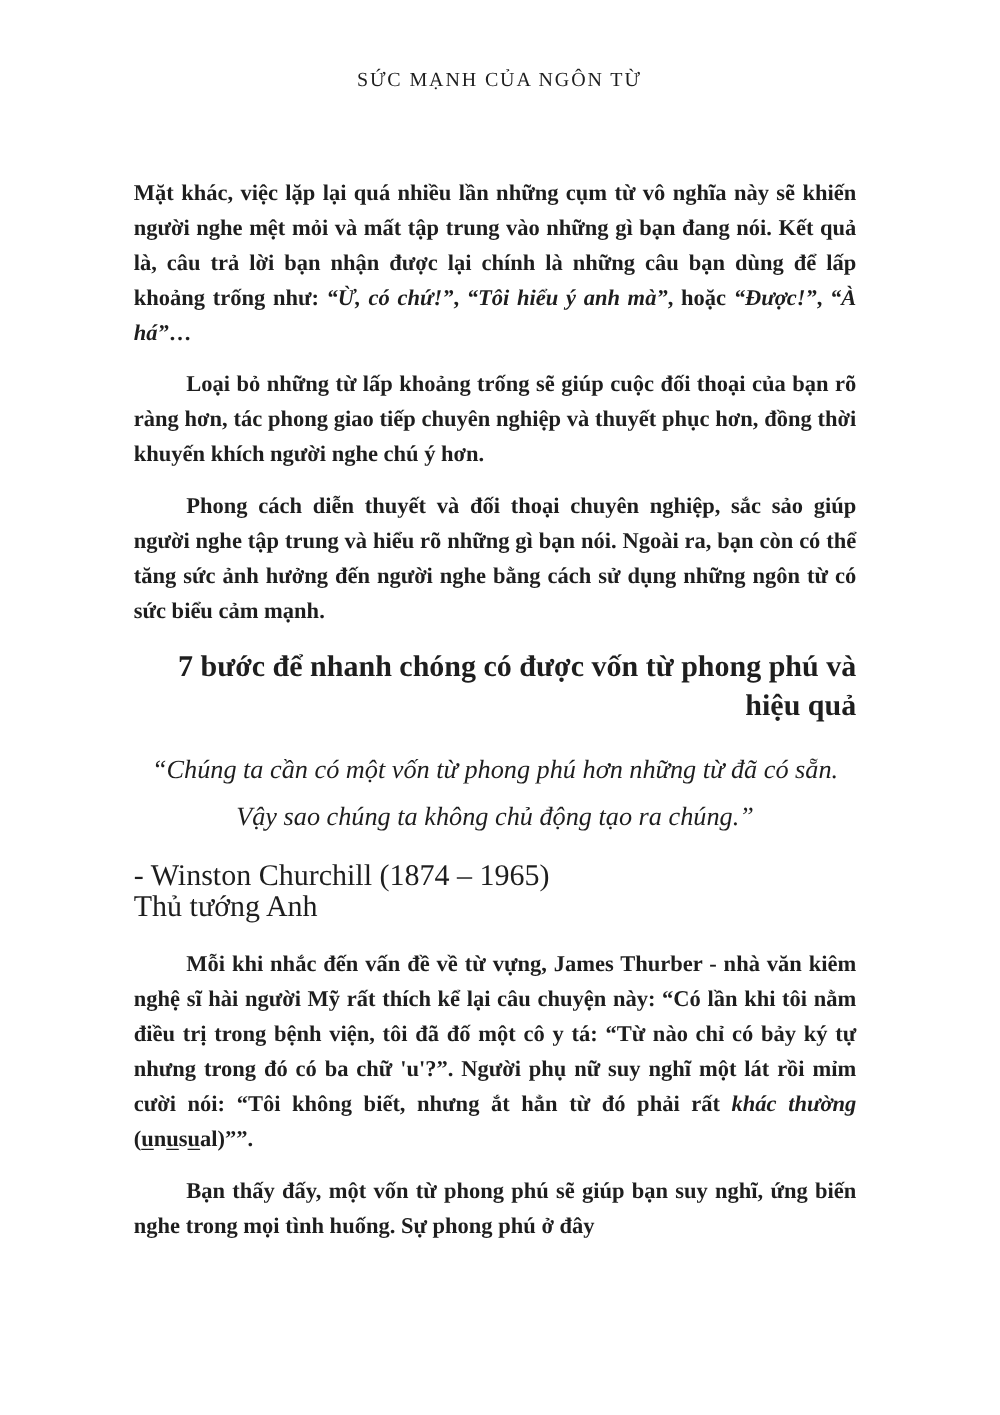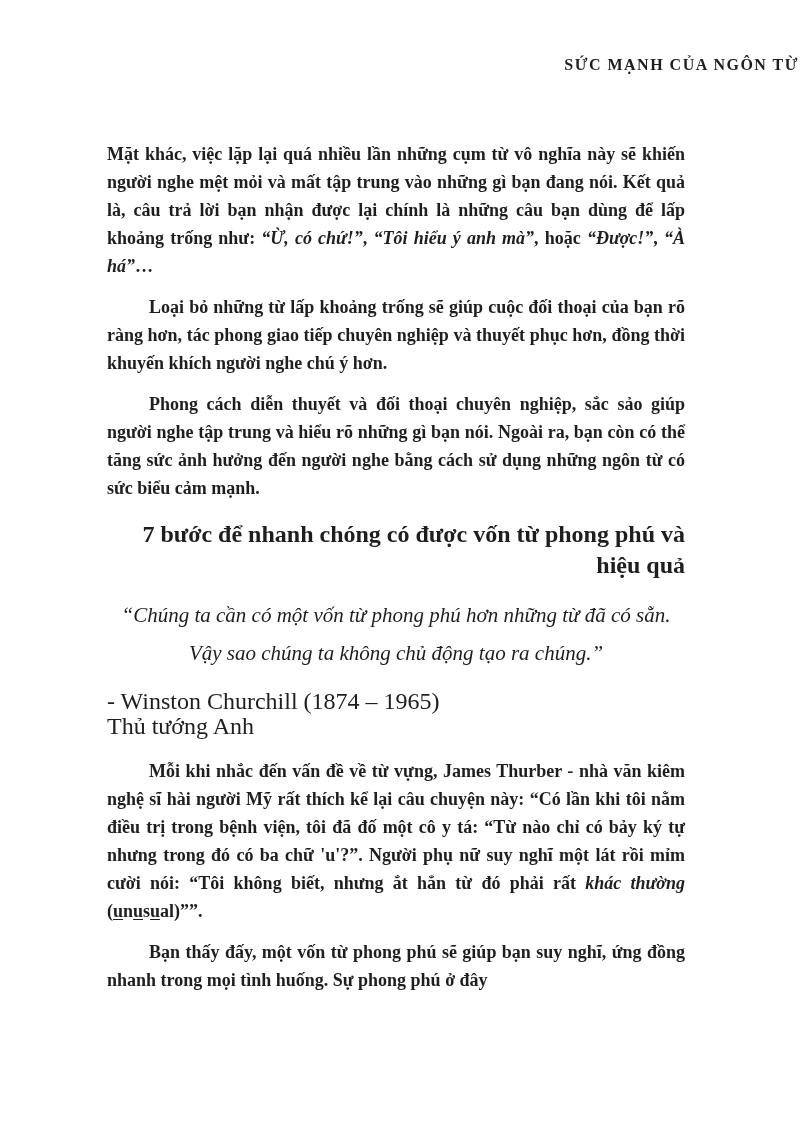--- a/index.html
+++ b/index.html
@@ -14,26 +14,25 @@
     background: var(--bg, #ffffff);
     color: var(--fg, #1e1e1e);
     font-family: "Liberation Serif", serif;
     overflow: hidden;
   }
   .running-head {
     position: absolute;
     top: 56px;
     left: 0;
     right: 1px;
-    text-align: right;
+    text-align: center;
     font-size: 16px;
     letter-spacing: 1.5px;
     color: var(--fg, #1e1e1e);
     white-space: nowrap;
-    font-weight: bold;
   }
   .text-block {
     position: absolute;
     left: 107px;
     top: 140px;
     width: 578px;
   }
   .body-par {
     margin: 0 0 13px 0;
     font-size: 18px;
@@ -98,18 +97,18 @@
 
     <div class="quote">“Chúng ta cần có một vốn từ phong phú hơn những từ đã có sẵn. Vậy sao chúng ta không chủ động tạo ra chúng.”</div>
 
     <div class="attribution">
       <div>- Winston Churchill (1874 – 1965)</div>
       <div>Thủ tướng Anh</div>
     </div>
 
     <p class="body-par"><span>Mỗi khi nhắc đến vấn đề về từ vựng, James Thurber - nhà văn kiêm nghệ sĩ hài người Mỹ rất thích kể lại câu chuyện này: “Có lần khi tôi nằm điều trị trong bệnh viện, tôi đã đố một cô y tá: “Từ nào chỉ có bảy ký tự nhưng trong đó có ba chữ 'u'?”. Người phụ nữ suy nghĩ một lát rồi mỉm cười nói: “Tôi không biết, nhưng ắt hẳn từ đó phải rất </span><span class="run-i">khác thường</span><span> (</span><span class="run-u">u</span><span>n</span><span class="run-u">u</span><span>s</span><span class="run-u">u</span><span>al)””.</span></p>
 
-    <p class="body-par"><span>Bạn thấy đấy, một vốn từ phong phú sẽ giúp bạn suy nghĩ, ứng đồng nhanh trong mọi tình huống. Sự phong phú ở đây</span></p>
+    <p class="body-par"><span>Bạn thấy đấy, một vốn từ phong phú sẽ giúp bạn suy nghĩ, ứng biến nghe trong mọi tình huống. Sự phong phú ở đây</span></p>
 
   </div>
 
 
 </div>
 
 </body></html>

